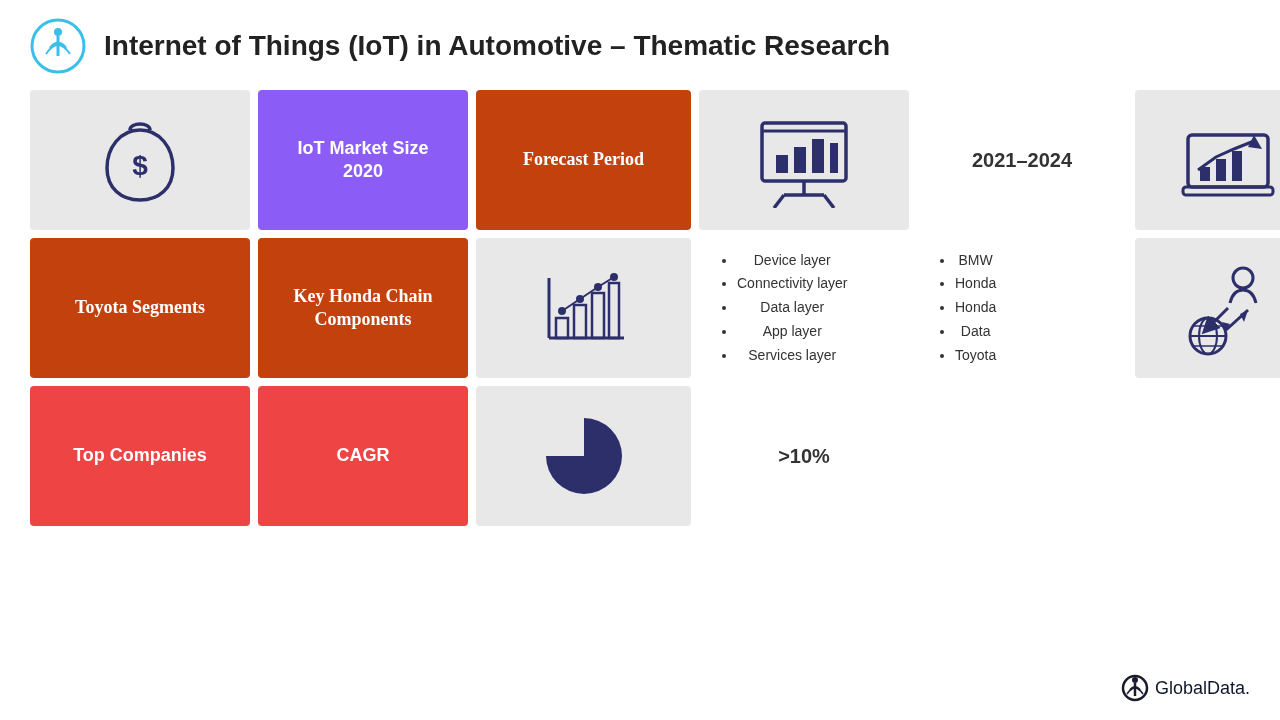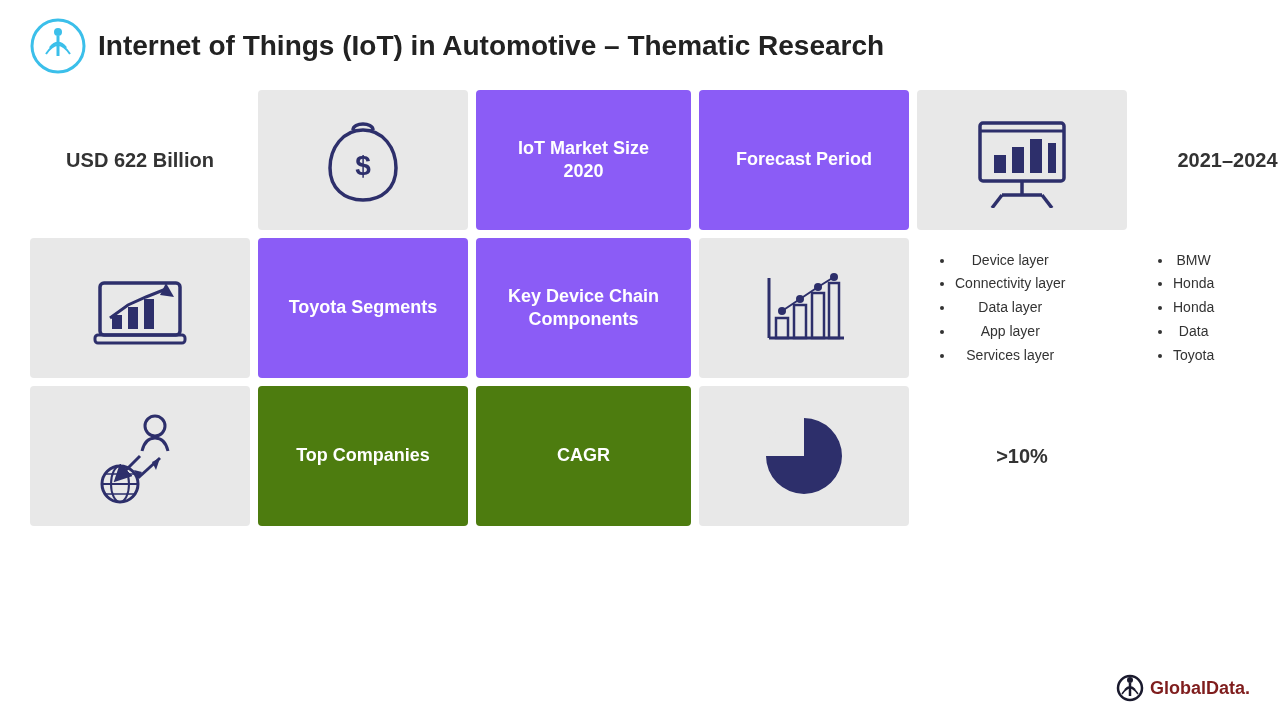--- a/index.html
+++ b/index.html
@@ -16,21 +16,21 @@
       height: 720px;
       padding: 18px 30px 18px 30px;
       display: flex;
       flex-direction: column;
       gap: 10px;
     }
     
     .header {
       display: flex;
       align-items: center;
-      gap: 12px;
+      gap: 18px;
       padding-bottom: 6px;
     }
     .logo-icon {
       width: 56px;
       height: 56px;
       flex-shrink: 0;
     }
     .title {
       font-size: 28px;
       font-weight: 600;
@@ -49,22 +49,22 @@
       display: flex;
       align-items: center;
       justify-content: center;
       border-radius: 4px;
       padding: 12px;
       text-align: center;
     }
     
     .bg-light { background: #e8e8e8; }
     .bg-dark-blue { background: #8b5cf6; color: #fff; }
-    .bg-cyan { background: #8b5cf6; color: #fff; }
-    .bg-light-cyan { background: #4d7c0f; color: #fff; }
+    .bg-cyan { background: #c2410c; color: #fff; font-family: Liberation Serif, serif; }
+    .bg-light-cyan { background: #ef4444; color: #fff; }
     .bg-white { background: #fff; }
     .cell-text-white { color: #fff; font-size: 18px; font-weight: 700; line-height: 1.3; }
     
     .value-text {
       font-size: 20px;
       font-weight: 600;
       color: #333;
     }
     
     .list-cell {
@@ -97,22 +97,22 @@
       justify-content: flex-end;
       align-items: center;
       padding-top: 4px;
       gap: 6px;
     }
     .globaldata-logo {
       display: flex;
       align-items: center;
       gap: 6px;
       font-size: 18px;
-      font-weight: 700;
-      color: #7f1d1d;
+      font-weight: 400;
+      color: #0f172a;
     }
     .globaldata-logo .gd-icon {
       width: 28px;
       height: 28px;
     }
   </style>
 </head>
 <body>
 
 <div class="page">
@@ -125,23 +125,20 @@
         <path d="M28 18 L28 38" stroke="#3bbfea" stroke-width="3"></path>
         <path d="M20 30 Q28 20 36 30" stroke="#3bbfea" stroke-width="2.5" fill="none"></path>
         <path d="M16 36 Q28 18 40 36" stroke="#3bbfea" stroke-width="2" fill="none"></path>
       </svg>
     </div>
     <h1 class="title">Internet of Things (IoT) in Automotive – Thematic Research</h1>
   </div>
 
   <div class="grid">
 
-    <div class="cell bg-white">
-      <span class="value-text">USD 622 Billion</span>
-    </div>
 
     <div class="cell bg-light">
       <div class="icon-wrap">
         <svg width="90" height="100" viewBox="0 0 90 100" fill="none" xmlns="http://www.w3.org/2000/svg">
 
           <path d="M45 20 C25 20 12 38 12 58 C12 78 26 90 45 90 C64 90 78 78 78 58 C78 38 65 20 45 20Z" stroke="#2d2f6b" stroke-width="3.5" fill="none"></path>
 
           <path d="M35 20 C35 12 55 12 55 20" stroke="#2d2f6b" stroke-width="3.5" fill="none"></path>
 
           <text x="45" y="65" text-anchor="middle" font-size="28" font-weight="bold" fill="#2d2f6b" font-family="Arial">$</text>
@@ -198,21 +195,21 @@
           <polygon points="76,20 84,34 70,32" fill="#2d2f6b"></polygon>
         </svg>
       </div>
     </div>
 
     <div class="cell bg-cyan">
       <span class="cell-text-white">Toyota Segments</span>
     </div>
 
     <div class="cell bg-cyan">
-      <span class="cell-text-white">Key Device Chain Components</span>
+      <span class="cell-text-white">Key Honda Chain Components</span>
     </div>
 
     <div class="cell bg-light">
       <div class="icon-wrap">
         <svg width="100" height="90" viewBox="0 0 100 90" fill="none" xmlns="http://www.w3.org/2000/svg">
 
           <line x1="15" y1="75" x2="90" y2="75" stroke="#2d2f6b" stroke-width="3"></line>
           <line x1="15" y1="15" x2="15" y2="75" stroke="#2d2f6b" stroke-width="3"></line>
 
           <rect x="22" y="55" width="12" height="20" stroke="#2d2f6b" stroke-width="2.5" fill="none"></rect>

